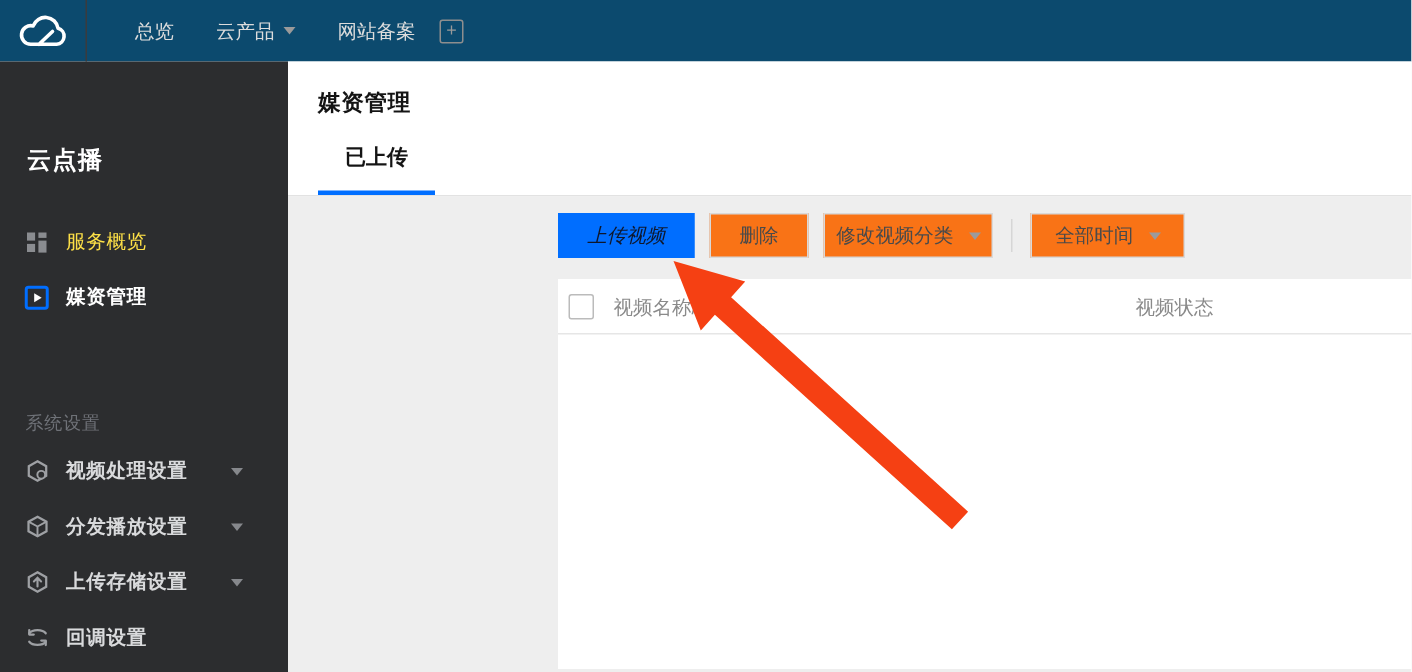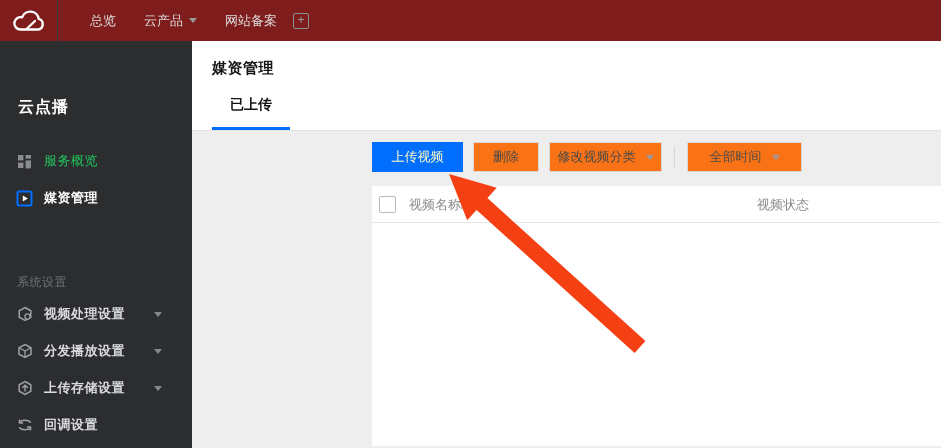--- a/index.html
+++ b/index.html
@@ -2,48 +2,48 @@
 <html><head>
 <meta charset="utf-8">
 <style>
   html,body{margin:0;padding:0;background:#fff;}
   #app{
     position:relative;width:941px;height:448px;overflow:hidden;
     font-family:"Liberation Sans","DejaVu Sans",sans-serif;
     -webkit-font-smoothing:antialiased;
   }
   
-  .topbar{position:absolute;left:0;top:0;width:941px;height:41px;background:#7f1d1d;display:flex;align-items:center;}
+  .topbar{position:absolute;left:0;top:0;width:941px;height:41px;background:#0c4a6e;display:flex;align-items:center;}
   .logo-zone{width:57px;height:41px;display:flex;align-items:center;justify-content:center;border-right:1px solid #3A3B3D;}
   .topnav{display:flex;align-items:center;margin-left:18px;}
   .topnav-item{color:#DCDCDC;font-size:13px;padding:0 14px;height:41px;display:flex;align-items:center;cursor:pointer;}
   .caret-down{width:0;height:0;border-left:4px solid transparent;border-right:4px solid transparent;border-top:5px solid #9A9A9A;margin-left:6px;}
   .plus-box{width:14px;height:14px;border:1px solid #8E8E8E;border-radius:2px;color:#9A9A9A;font-size:12px;line-height:13px;text-align:center;margin-left:2px;cursor:pointer;}
   
   .sidebar{position:absolute;left:0;top:41px;width:192px;height:407px;background:#2C2D2F;}
   .sb-title{position:absolute;left:18px;top:56px;color:#FFFFFF;font-size:16px;font-weight:bold;letter-spacing:1px;}
   .sb-row{position:absolute;left:0;width:192px;height:26px;display:flex;align-items:center;cursor:pointer;}
   .sb-row .ic{width:17px;height:17px;margin-left:16px;margin-right:11px;flex:0 0 auto;display:flex;align-items:center;justify-content:center;}
-  .sb-label{font-size:13px;color:#22c55e;letter-spacing:0.5px;}
+  .sb-label{font-size:13px;color:#fde047;letter-spacing:0.5px;}
   .sb-row.bright .sb-label{color:#D9DADC;font-weight:bold;}
   .sb-row.active .sb-label{color:#FFFFFF;font-weight:bold;}
   .sb-section{position:absolute;left:17px;color:#6F7278;font-size:12px;letter-spacing:0.5px;}
   .sb-caret{position:absolute;right:30px;width:0;height:0;border-left:4px solid transparent;border-right:4px solid transparent;border-top:5px solid #86888C;}
   
   .main-head{position:absolute;left:192px;top:41px;width:749px;height:90px;background:#fff;border-bottom:1px solid #E2E2E2;box-sizing:border-box;}
   .page-title{position:absolute;left:20px;top:18px;font-size:15px;font-weight:bold;color:#141414;letter-spacing:0.5px;}
   .tabs{position:absolute;left:20px;bottom:0;display:flex;}
   .tab{height:34px;display:flex;align-items:flex-start;justify-content:center;font-size:14px;color:#7B7B7B;padding:0 18px;cursor:pointer;position:relative;}
   .tab.active{color:#141414;font-weight:bold;}
   .tab.active::after{content:"";position:absolute;left:0;right:0;bottom:0;height:3px;background:#006EFF;}
   .content-bg{position:absolute;left:192px;top:131px;width:749px;height:317px;background:#EEEEEE;}
   
   .toolbar{position:absolute;left:372px;top:142px;display:flex;align-items:center;}
   .btn{height:30px;box-sizing:border-box;display:flex;align-items:center;justify-content:center;font-size:13px;cursor:pointer;background:#f97316;border:1px solid #D9D9D9;color:#4A4A4A;margin-right:10px;}
-  .btn.primary{background:#006EFF;border-color:#006EFF;color:#fef9c3;}
+  .btn.primary{background:#006EFF;border-color:#006EFF;color:#0f172a;font-style:italic;}
   .btn .caret-sm{width:0;height:0;border-left:4px solid transparent;border-right:4px solid transparent;border-top:5px solid #9B9B9B;margin-left:10px;}
   .v-divider{width:1px;height:22px;background:#D6D6D6;margin:0 12px 0 2px;}
   
   .card{position:absolute;left:372px;top:186px;width:569px;height:260px;background:#FFFFFF;}
   .thead{position:absolute;left:0;top:0;width:569px;height:37px;border-bottom:1px solid #E6E6E6;box-sizing:border-box;background:#fff;}
   .checkbox{position:absolute;left:7px;top:10px;width:15px;height:15px;border:1px solid #BBBBBB;border-radius:2px;background:#fff;cursor:pointer;}
   .th{position:absolute;top:0;height:37px;display:flex;align-items:center;font-size:13px;color:#8A8A8A;}
   .th.c1{left:37px;}
   .th.c2{left:385px;}
   
@@ -165,21 +165,21 @@
       <span>上传视频</span>
     </div>
     <div class="btn" style="width:66px;">
       <span>删除</span>
     </div>
     <div class="btn" style="width:113px;">
       <span>修改视频分类</span>
       <span class="caret-sm"></span>
     </div>
     <div class="v-divider"></div>
-    <div class="btn" style="width:115px;">
+    <div class="btn" style="width:103px;">
       <span>全部时间</span>
       <span class="caret-sm"></span>
     </div>
   </div>
 
   <div class="card">
     <div class="thead">
       <div class="checkbox"></div>
       <div class="th c1">视频名称/ID</div>
       <div class="th c2">视频状态</div>

